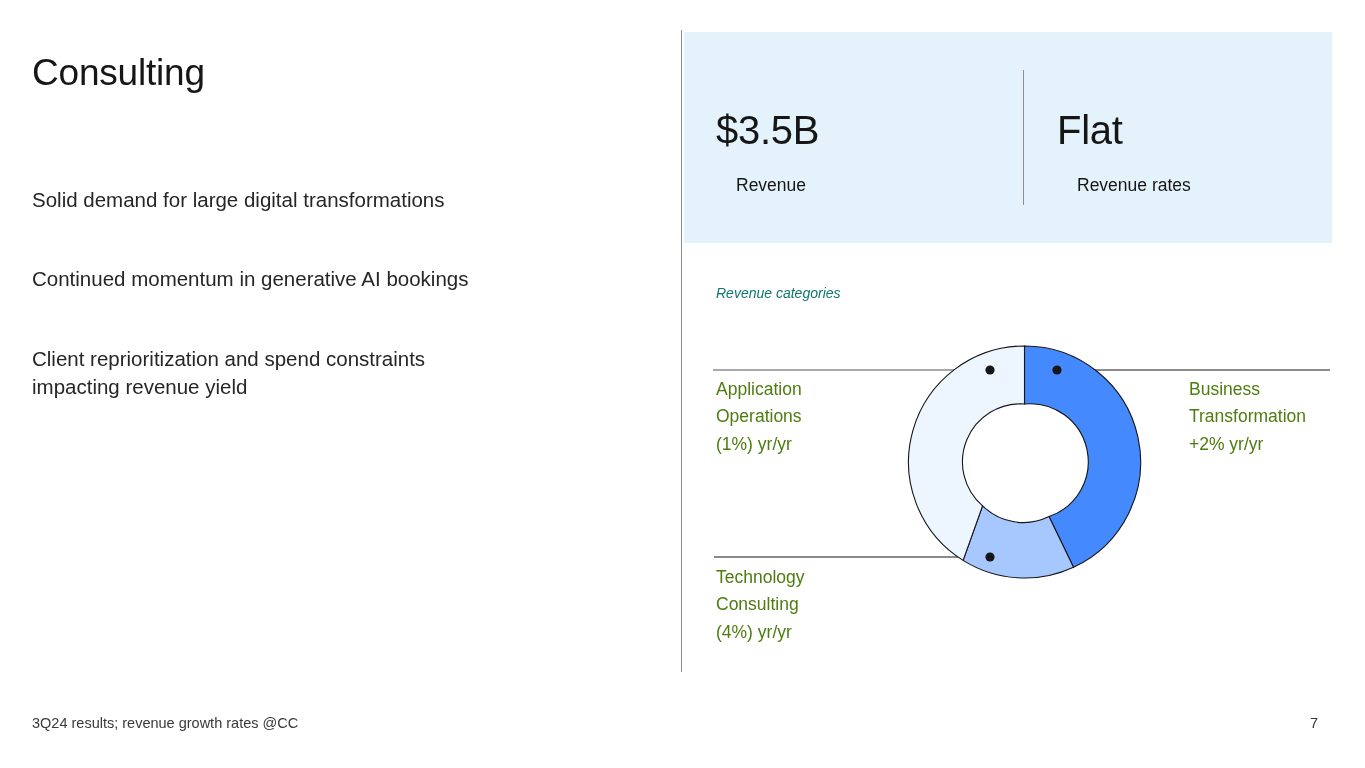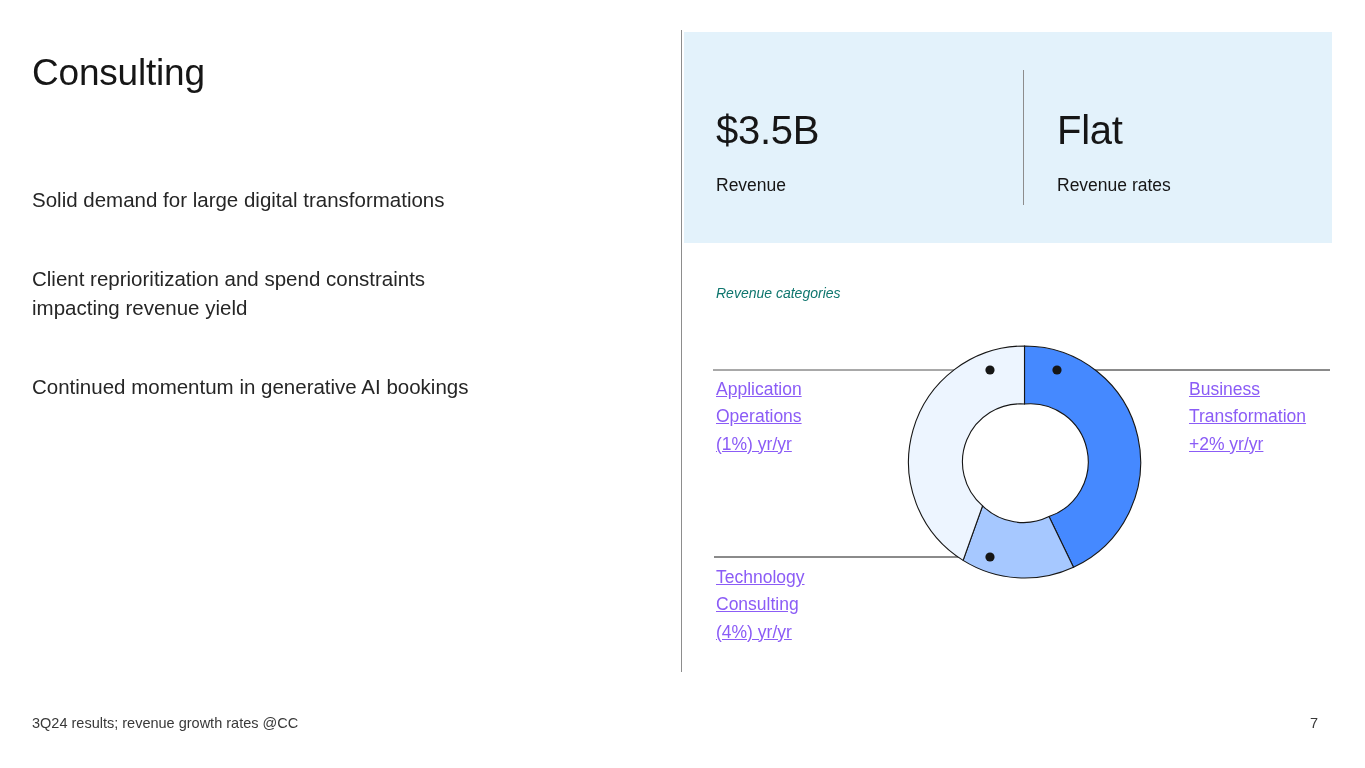--- a/index.html
+++ b/index.html
@@ -104,20 +104,21 @@
     color: #161616;
     letter-spacing: -0.3px;
     white-space: nowrap;
   }
   .stat-label {
     margin-top: 25px;
     font-size: 17.5px;
     font-weight: 400;
     color: #161616;
     white-space: nowrap;
+    margin-left: 20px;
   }
   .stat-divider {
     position: absolute;
     left: 339px;
     top: 38px;
     width: 1px;
     height: 135px;
     background: #8d8d8d;
   }
 
@@ -138,40 +139,39 @@
     top: 320px;
     width: 660px;
     height: 350px;
   }
   .chart-svg { display: block; }
 
   .callout {
     position: absolute;
     font-size: 17.5px;
     line-height: 1.56;
-    color: #8b5cf6;
+    color: #4d7c0f;
     white-space: pre-line;
-    text-decoration: underline;
   }
   .callout-app   { left: 716px; top: 376px; }
   .callout-tech  { left: 716px; top: 564px; }
   .callout-biz   { left: 1165px; top: 376px; margin-left: 24px; }
 </style>
 </head>
 <body>
 
 <div class="slide">
 
   <h1 class="slide-title">Consulting</h1>
 
   <div class="bullets">
     <div class="bullet">Solid demand for large digital transformations</div>
+    <div class="bullet">Continued momentum in generative AI bookings</div>
     <div class="bullet">Client reprioritization and spend constraints
 impacting revenue yield</div>
-    <div class="bullet">Continued momentum in generative AI bookings</div>
   </div>
 
   <div class="footnote">3Q24 results; revenue growth rates @CC</div>
 
   <div class="page-number">7</div>
 
   <div class="column-rule"></div>
 
   <div class="stats-panel">
     <div class="stat stat-revenue">

